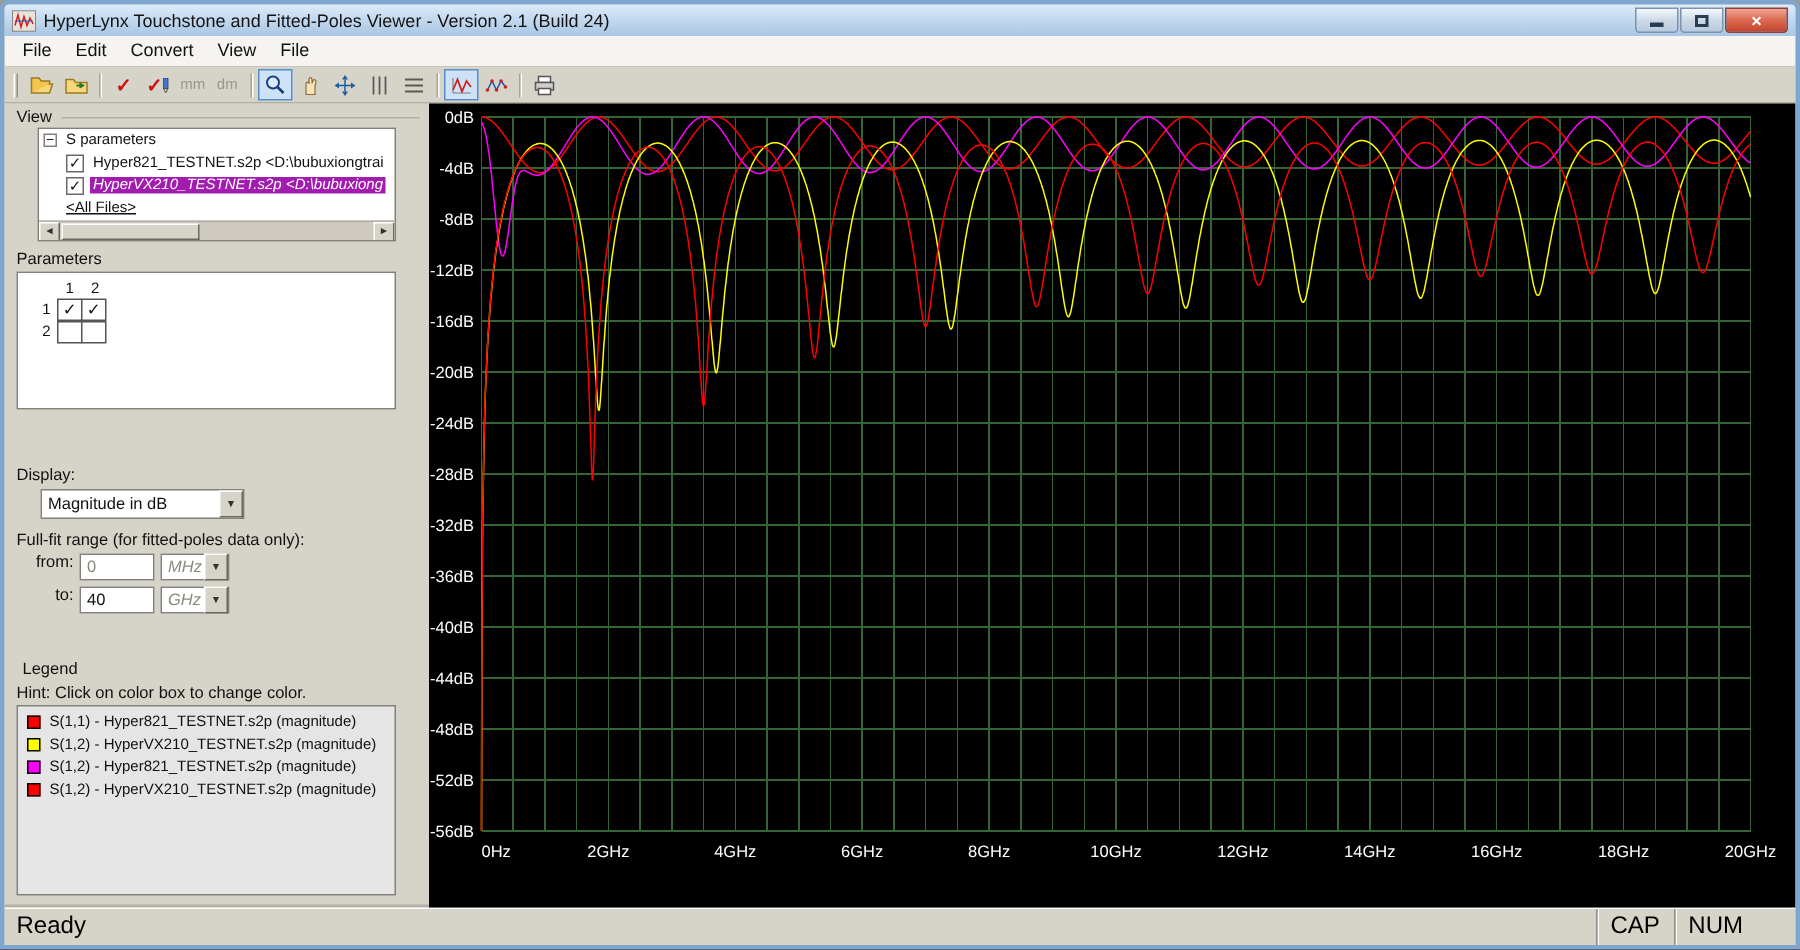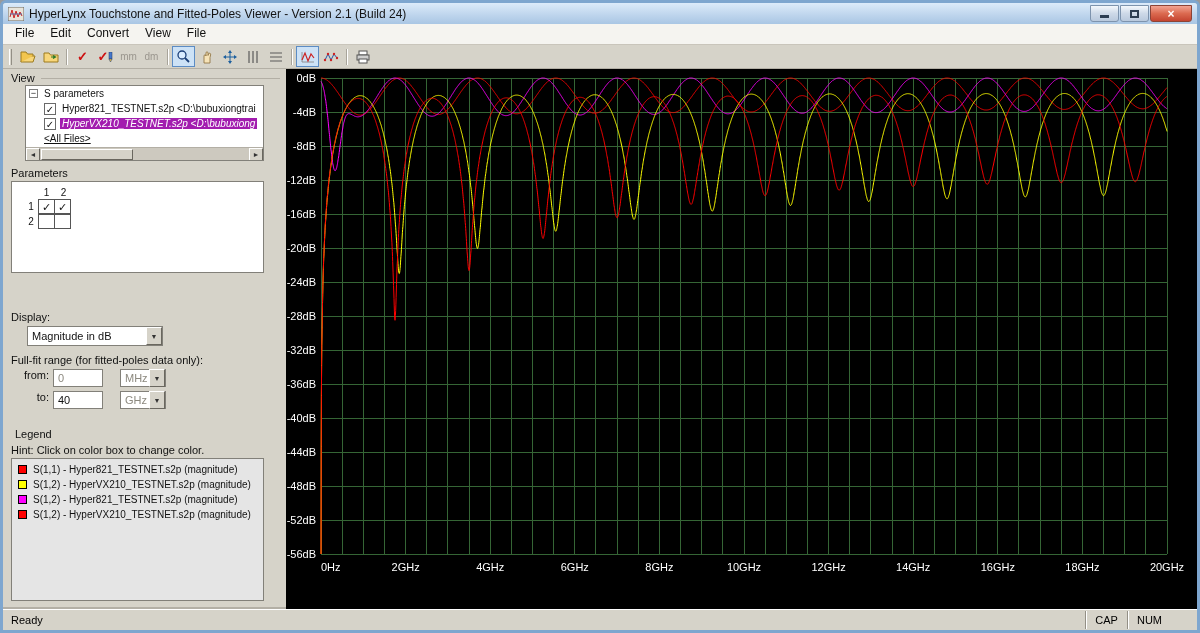--- a/index.html
+++ b/index.html
@@ -70,34 +70,34 @@
   .combo-btn{ width:16px; height:18px; background:#d6d3c9; border:1px solid #fff;
               border-right-color:#6a675f; border-bottom-color:#6a675f;
               display:flex; align-items:center; justify-content:center; font-size:7px; color:#333; }
   .display-combo{ margin:1px 0 0 24px; width:136px; }
   .combo.dis .combo-text{ color:#8c897f; }
   .ffrow{ display:flex; align-items:flex-start; height:20px; margin:1px 0; }
   .fflabel{ width:50px; text-align:right; padding-right:4px; }
   .ffinput{ width:50px; height:18px; background:#fff; border:1px solid #828079; font-size:11px;
             padding:1px 4px; line-height:15px; }
   .ffinput.dis{ color:#8c897f; }
-  .combo.unit{ width:46px; margin-left:17px; height:18px; }
-  .sect{ margin-top:14px;padding-left:12px; }
+  .combo.unit{ width:46px; margin-left:4px; height:18px;font-style:italic; }
+  .sect{ margin-top:26px;padding-left:12px; }
   .hint{ height:14px; }
   .legendbox{ margin:2px 22px 8px 8px; flex:1; background:#e5e5e5; border:1px solid #828079; padding-top:3px; overflow:hidden; }
   .litem{ height:15px; display:flex; align-items:center; padding-left:6px; gap:6px; }
   .swatch{ width:9px; height:9px; border:1px solid #000; flex:0 0 auto; }
   .ltext{ font-size:10px; white-space:nowrap; overflow:hidden; }
   
   .plot{ flex:1; background:#000; position:relative; }
   #plot-svg{ position:absolute; left:0; top:0; }
   #plot-svg text{ font-family:"Liberation Sans", sans-serif; }
   
   .statusbar{ flex:0 0 21px; background:#d6d3c9; border-top:1px solid #fff; box-shadow:0 -2px 0 #b3afa5;
-              display:flex; align-items:center; font-size:11px; padding-left:8px; }
+              display:flex; align-items:center; font-size:16px; padding-left:8px; }
   .spacer{ flex:1; }
   .scell{ padding:3px 9px; border-left:1px solid #938f85; box-shadow:inset 1px 0 0 #fff; }
   .rgap{ width:26px; height:100%; }
 </style>
 </head>
 <body>
 
 <div class="window">
 
   <div class="titlebar">

